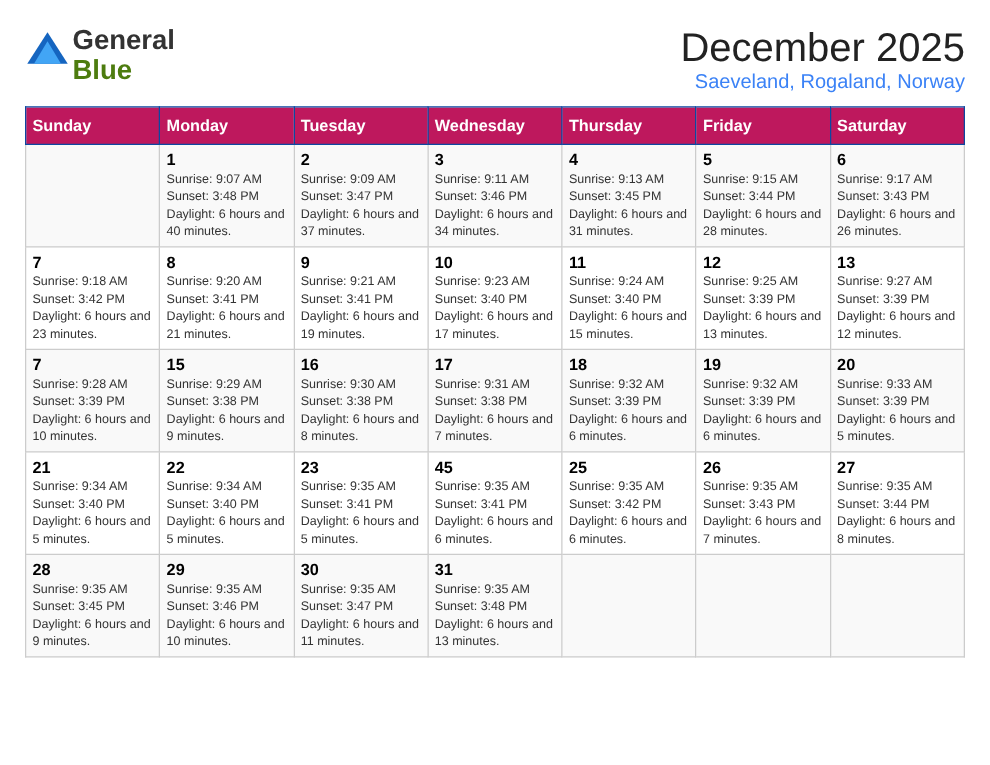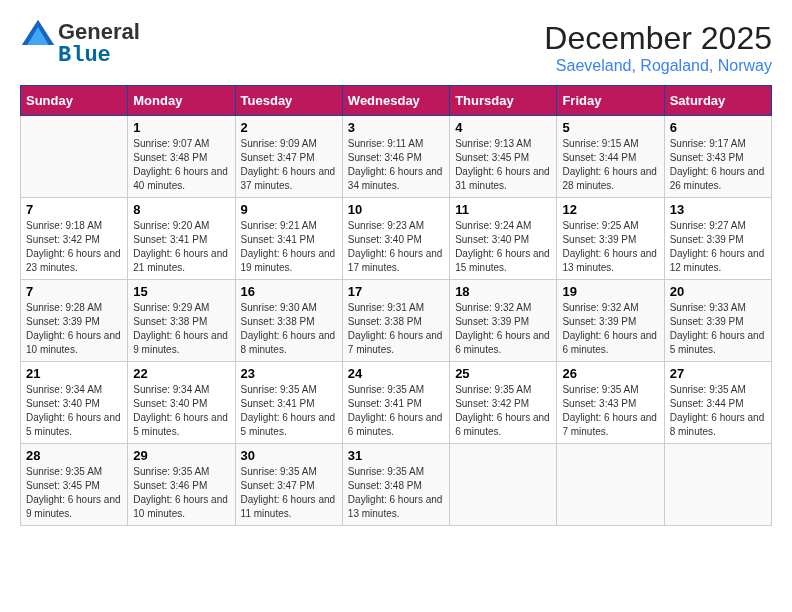--- a/index.html
+++ b/index.html
@@ -11,27 +11,28 @@
       padding: 20px;
     }
     .header {
       display: flex;
       justify-content: space-between;
       align-items: flex-start;
       margin-bottom: 10px;
     }
     .logo {
       display: flex;
+      align-items: center;
       font-size: 22px;
       font-weight: bold;
       color: #1a1a2e;
       line-height: 1.1;
     }
     .logo-general { color: #333; }
-    .logo-blue { color: #0369a1; font-family: Liberation Mono, monospace; }
+    .logo-blue { color: #4d7c0f; }
     .logo-icon {
       width: 36px;
       height: 36px;
       margin-right: 2px;
       position: relative;
       top: -2px;
     }
     .title-block {
       text-align: right;
     }
@@ -260,21 +261,21 @@
           Sunrise: 9:34 AM<br>Sunset: 3:40 PM<br>Daylight: 6 hours and 5 minutes.
         </div>
         </td>
         <td>
           <span class="day-number">23</span>
         <div class="day-info">
           Sunrise: 9:35 AM<br>Sunset: 3:41 PM<br>Daylight: 6 hours and 5 minutes.
         </div>
         </td>
         <td>
-          <span class="day-number">24</span>
+          <span class="day-number">45</span>
         <div class="day-info">
           Sunrise: 9:35 AM<br>Sunset: 3:41 PM<br>Daylight: 6 hours and 6 minutes.
         </div>
         </td>
         <td>
           <span class="day-number">25</span>
         <div class="day-info">
           Sunrise: 9:35 AM<br>Sunset: 3:42 PM<br>Daylight: 6 hours and 6 minutes.
         </div>
         </td>

